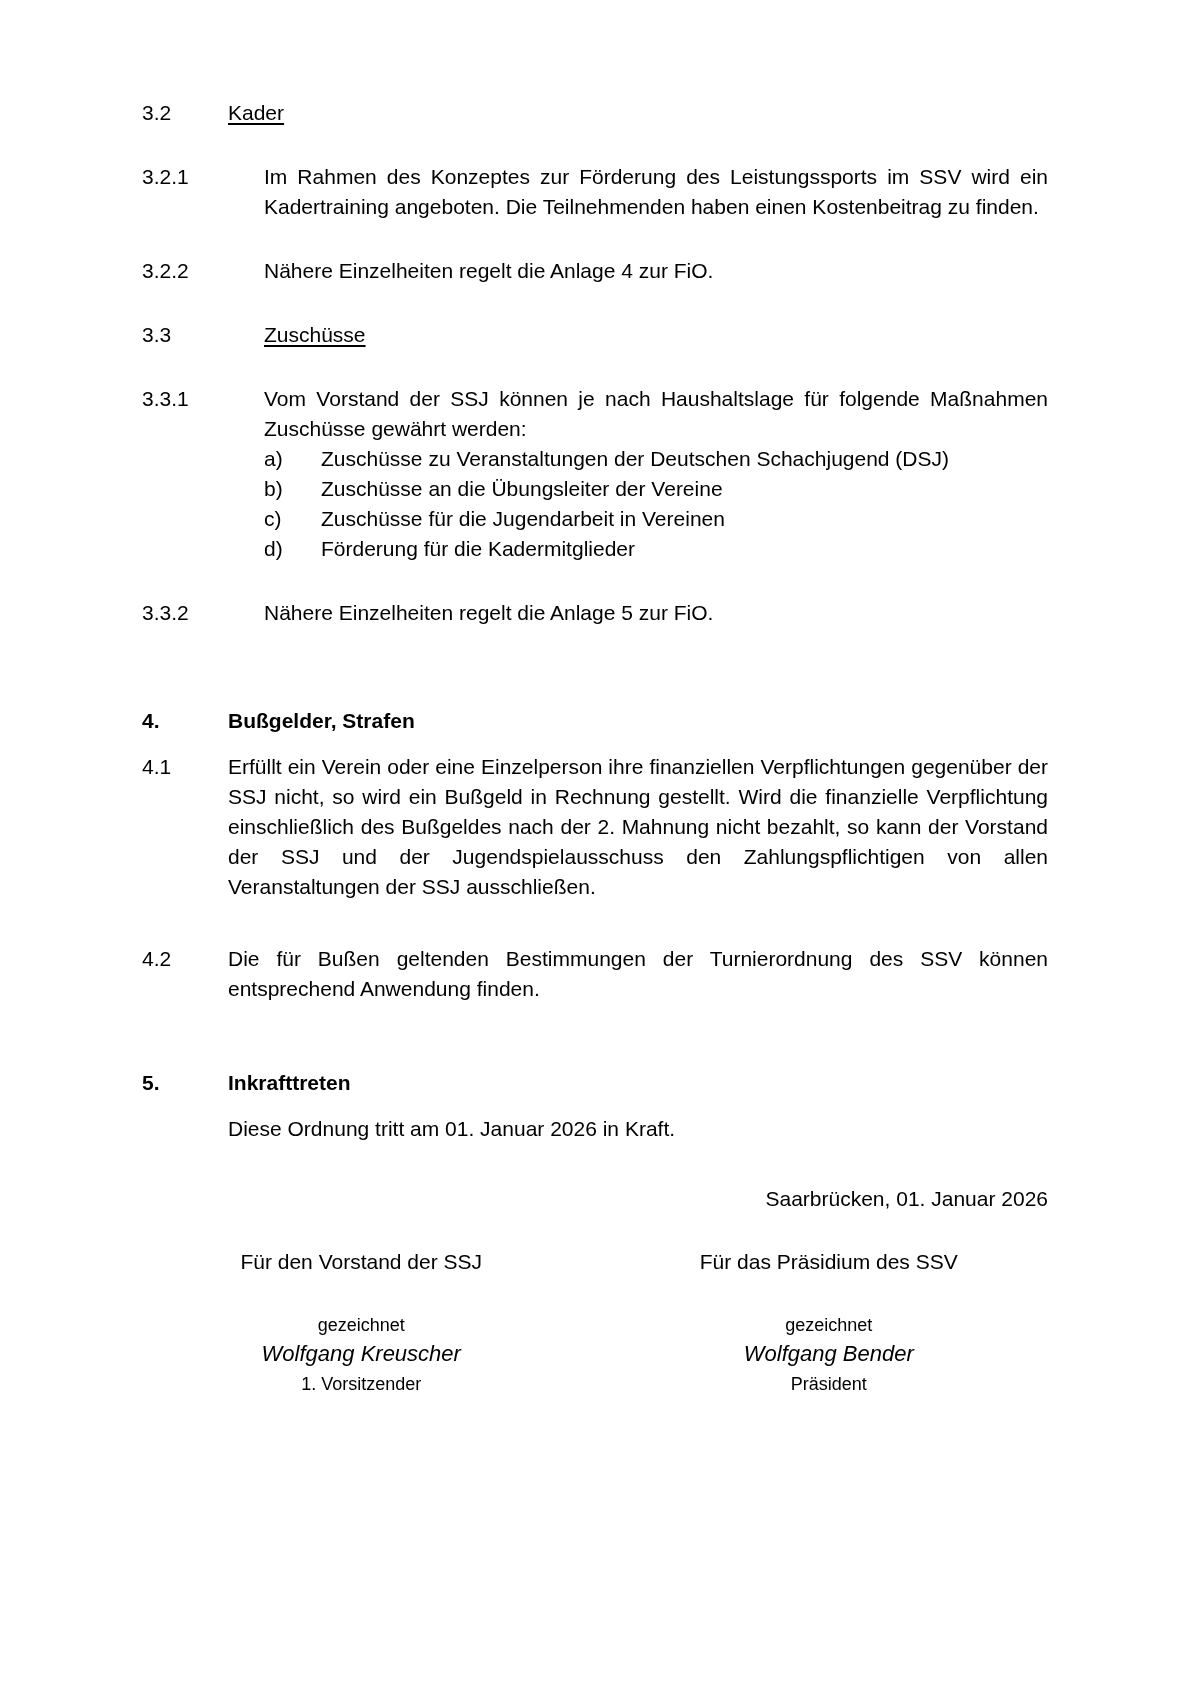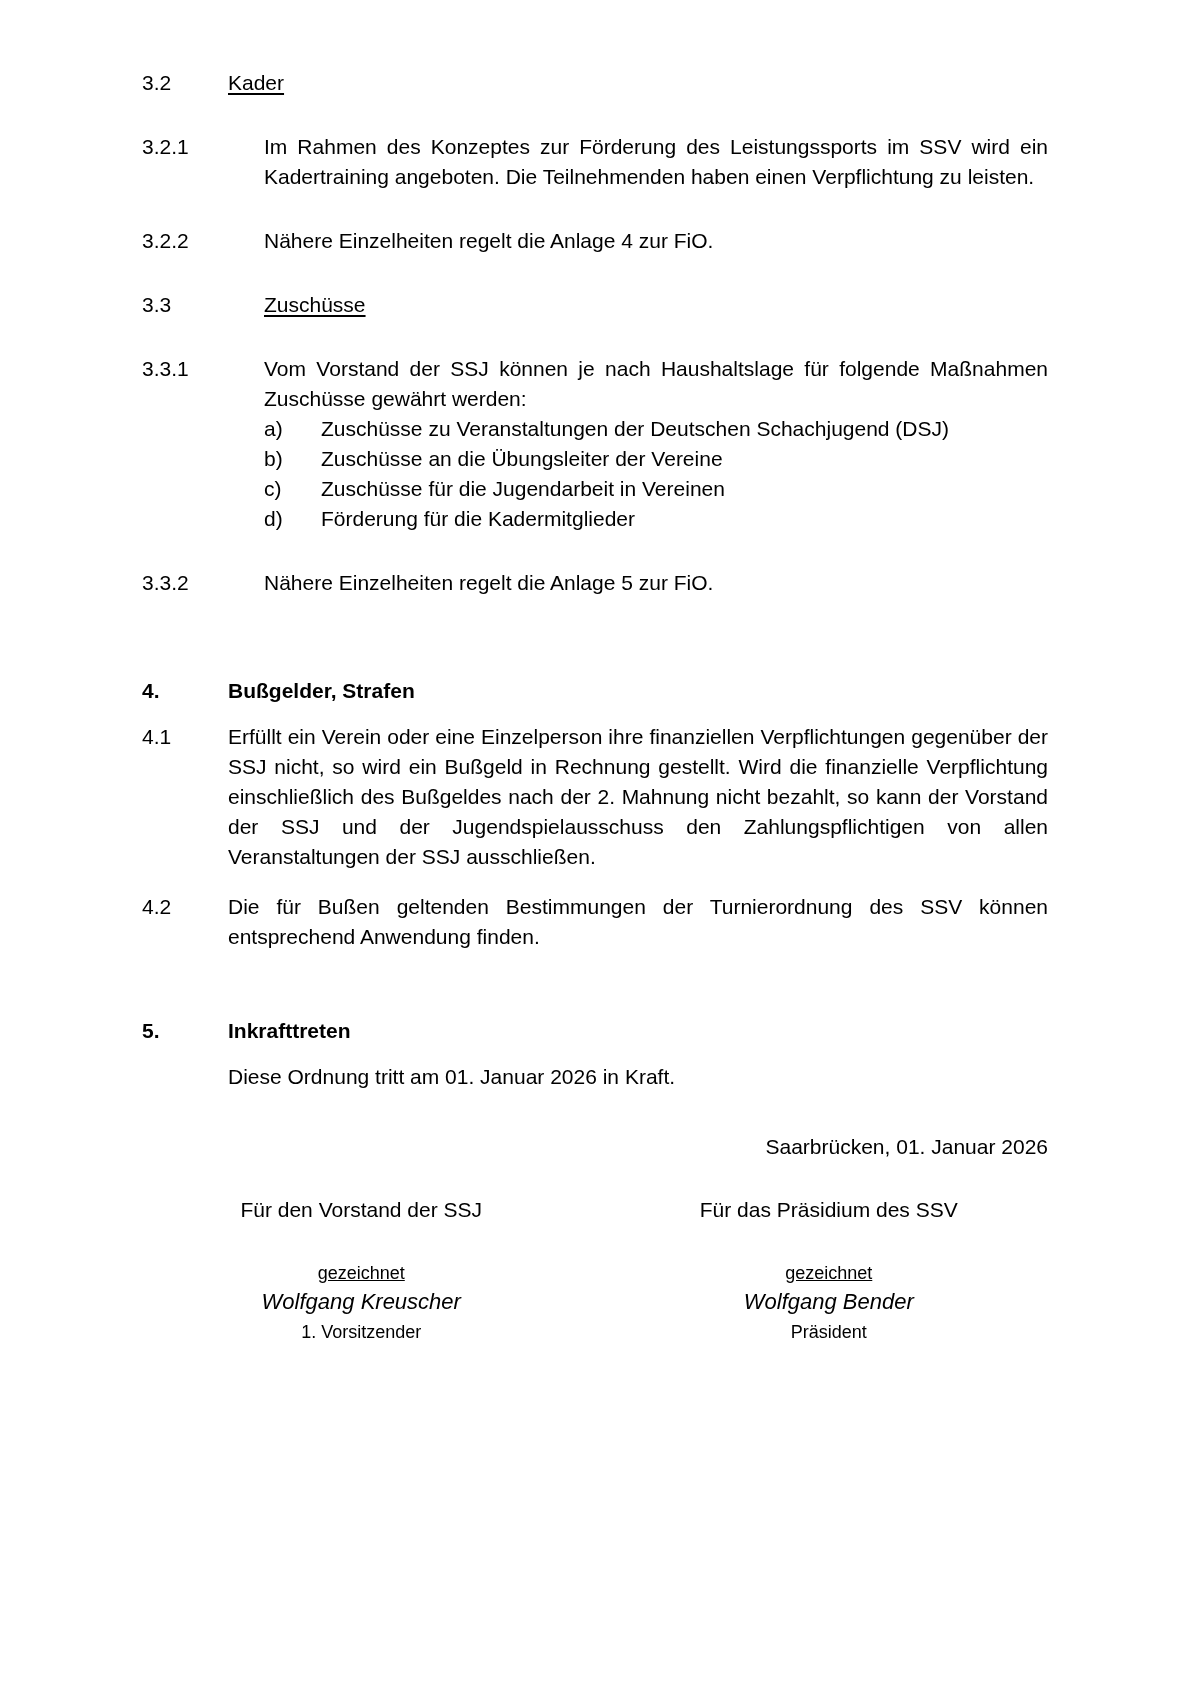--- a/index.html
+++ b/index.html
@@ -11,21 +11,21 @@
     width: 1190px;
     height: 1683px;
     position: relative;
     overflow: hidden;
     color: #000000;
     font-family: "Liberation Sans", sans-serif;
     font-size: 21px;
     line-height: 30px;
   }
   .doc {
-    padding: 68px 142px 0 142px;
+    padding: 98px 142px 0 142px;
   }
   .row {
     display: flex;
     align-items: flex-start;
   }
   .num {
     flex: 0 0 86px;
     white-space: nowrap;
   }
   .body {
@@ -48,21 +48,21 @@
   }
   .li-label {
     flex: 0 0 57px;
   }
   .li-text {
     flex: 1;
   }
   
   .mt-std   { margin-top: 34px; gap: 36px; }
   .mt-para  { margin-top: 16px; }
-  .mt-42    { margin-top: 20px; }
+  .mt-42    { margin-top: 42px; }
   .mt-big   { margin-top: 78px; }
   .mt-5     { margin-top: 64px; }
   .mt-place { margin-top: 40px; text-align: right; }
   .mt-sig   { margin-top: 33px; }
   
   .place {
     margin-left: 0;
   }
   .sig-row {
     display: flex;
@@ -71,21 +71,20 @@
   .sig-col {
     width: 440px;
     text-align: center;
   }
   .sig-block {
     margin-top: 35px;
   }
   .sig-gez {
     font-size: 18px;
     line-height: 27px;
-    text-decoration: underline;
   }
   .sig-name {
     font-size: 22px;
     line-height: 30px;
     font-style: italic;
   }
   .sig-role {
     font-size: 18px;
     line-height: 30px;
   }
@@ -97,21 +96,21 @@
 
   <div class="row">
     <div class="num">3.2</div>
     <div class="body">
       <span class="uline">Kader</span>
     </div>
   </div>
 
   <div class="row mt-std">
     <div class="num">3.2.1</div>
-    <div class="body just">Im Rahmen des Konzeptes zur Förderung des Leistungssports im SSV wird ein Kadertraining angeboten. Die Teilnehmenden haben einen Verpflichtung zu leisten.</div>
+    <div class="body just">Im Rahmen des Konzeptes zur Förderung des Leistungssports im SSV wird ein Kadertraining angeboten. Die Teilnehmenden haben einen Kostenbeitrag zu finden.</div>
   </div>
 
   <div class="row mt-std">
     <div class="num">3.2.2</div>
     <div class="body">Nähere Einzelheiten regelt die Anlage 4 zur FiO.</div>
   </div>
 
   <div class="row mt-std">
     <div class="num">3.3</div>
     <div class="body">

